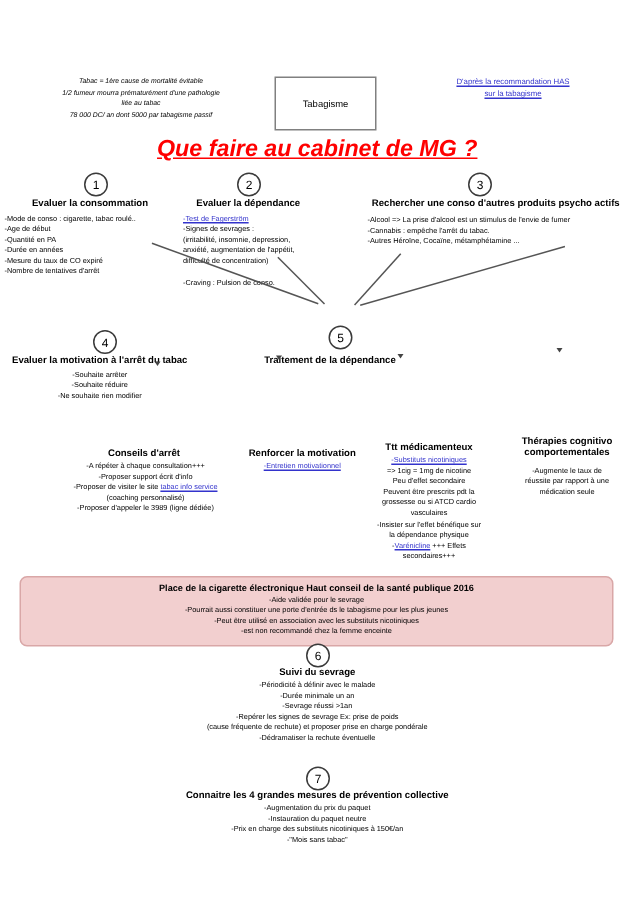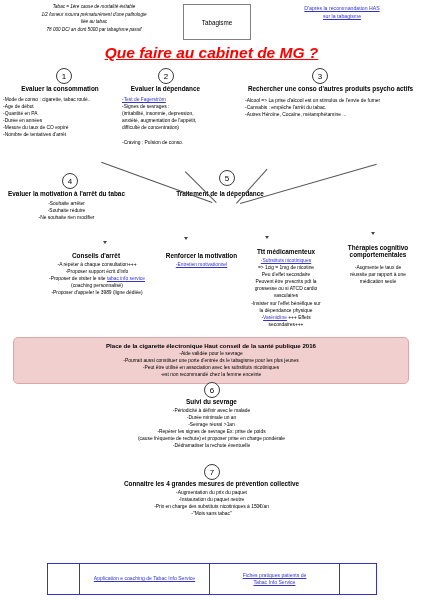--- a/index.html
+++ b/index.html
@@ -8,21 +8,21 @@
     background: #ffffff;
   }
   body {
     width: 423px;
     height: 600px;
     position: relative;
     font-family: "Liberation Sans", sans-serif;
     color: #000000;
     overflow: hidden;
   }
-  .abs { position: absolute; }
+  .abs { position: absolute; margin-top: 47px; }
 
   
   #header-intro {
     left: 8px; top: 3px; width: 172px;
     font-style: italic;
     font-size: 4.6px;
     line-height: 7.6px;
     text-align: center;
     color: #000;
   }

